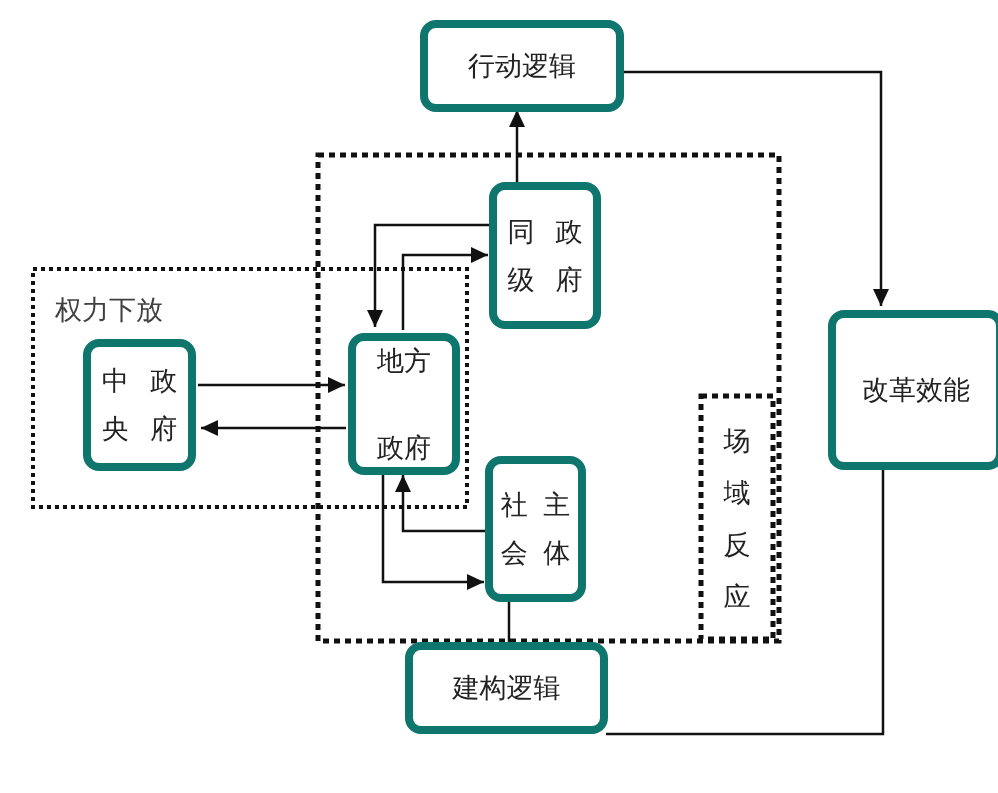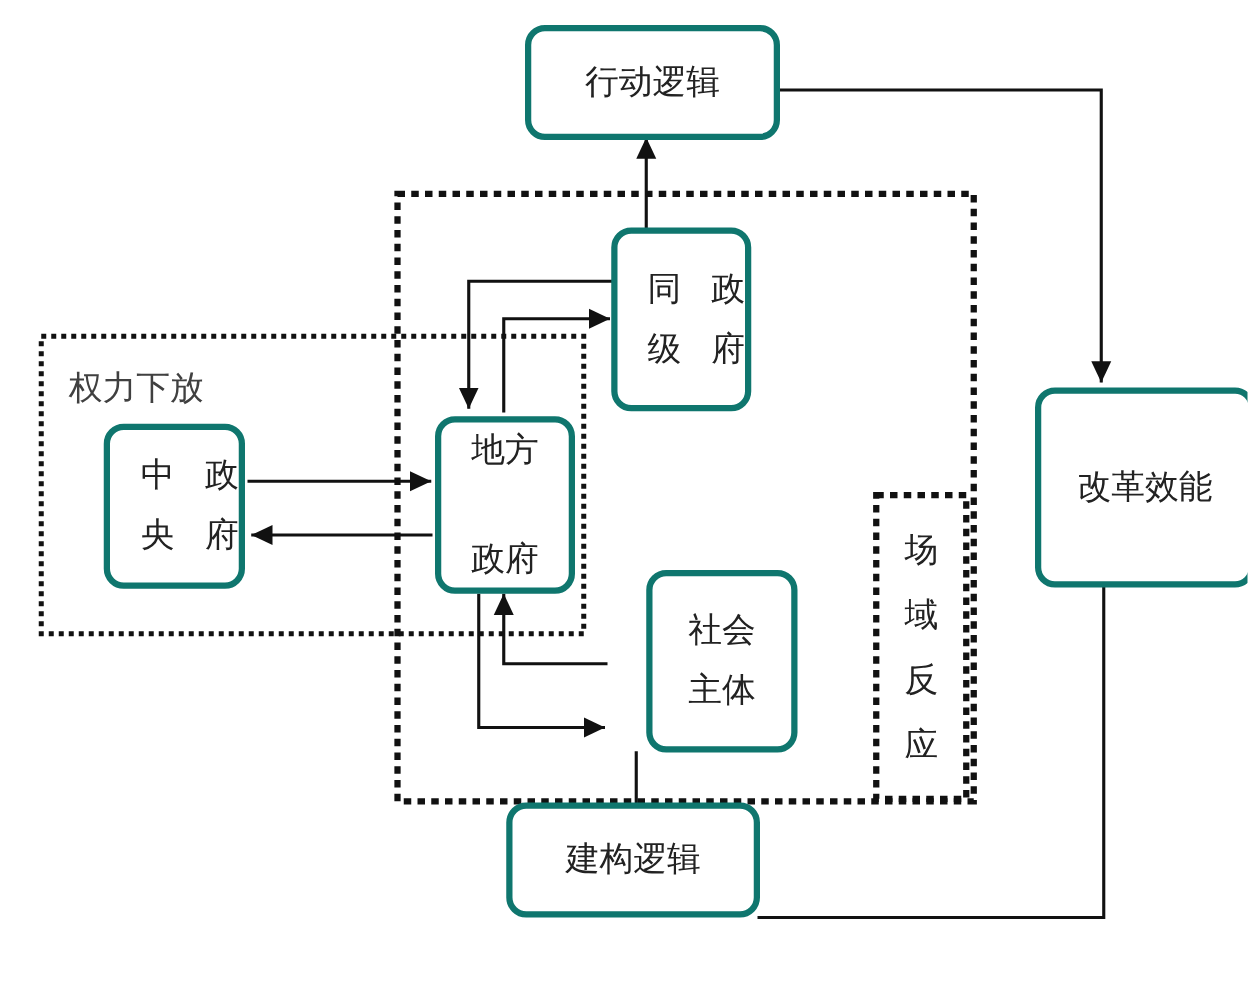--- a/index.html
+++ b/index.html
@@ -1,21 +1,21 @@
 <!DOCTYPE html>
 <html><head>
 <meta charset="utf-8">
 <style>
   html, body { margin: 0; padding: 0; background: #ffffff; }
   body { width: 998px; height: 793px; position: relative; overflow: hidden;
          font-family: "DejaVu Sans", sans-serif; }
   .stage { position: absolute; left: 0; top: 0; width: 998px; height: 793px; }
-  .node { position: absolute; box-sizing: border-box; border: 5px solid #0f766e;
+  .node { position: absolute; box-sizing: border-box; border: 8px solid #0f766e;
           border-radius: 16px; background: #fff; display: flex; align-items: center;
-          justify-content: center; text-align: right; color: #222; font-size: 27px;
+          justify-content: center; text-align: center; color: #222; font-size: 27px;
           line-height: 48px; }
   .node span { display: block; }
   .vlabel { position: absolute; color: #222; font-size: 27px; line-height: 52px;
             text-align: center; width: 40px; }
   .glabel { position: absolute; color: #404040; font-size: 27px; }
   svg { position: absolute; left: 0; top: 0; }
 </style>
 </head>
 <body>
 
@@ -70,21 +70,21 @@
   <div class="node" style="left:83px;top:339px;width:113px;height:132px;flex-direction:row;">
     <span>中央</span>
     <span>政府</span>
   </div>
 
   <div class="node" style="left:348px;top:333px;width:112px;height:142px;flex-direction:column;gap:39px;">
     <span>地方</span>
     <span>政府</span>
   </div>
 
-  <div class="node" style="left:485px;top:456px;width:121px;height:146px;flex-direction:column;margin-left:32px;">
+  <div class="node" style="left:485px;top:456px;width:101px;height:146px;flex-direction:row;">
     <span>社会</span>
     <span>主体</span>
   </div>
 
   <div class="node" style="left:828px;top:310px;width:176px;height:160px;">
     <span>改革效能</span>
   </div>
 
   <div class="node" style="left:405px;top:642px;width:203px;height:92px;">
     <span>建构逻辑</span>

